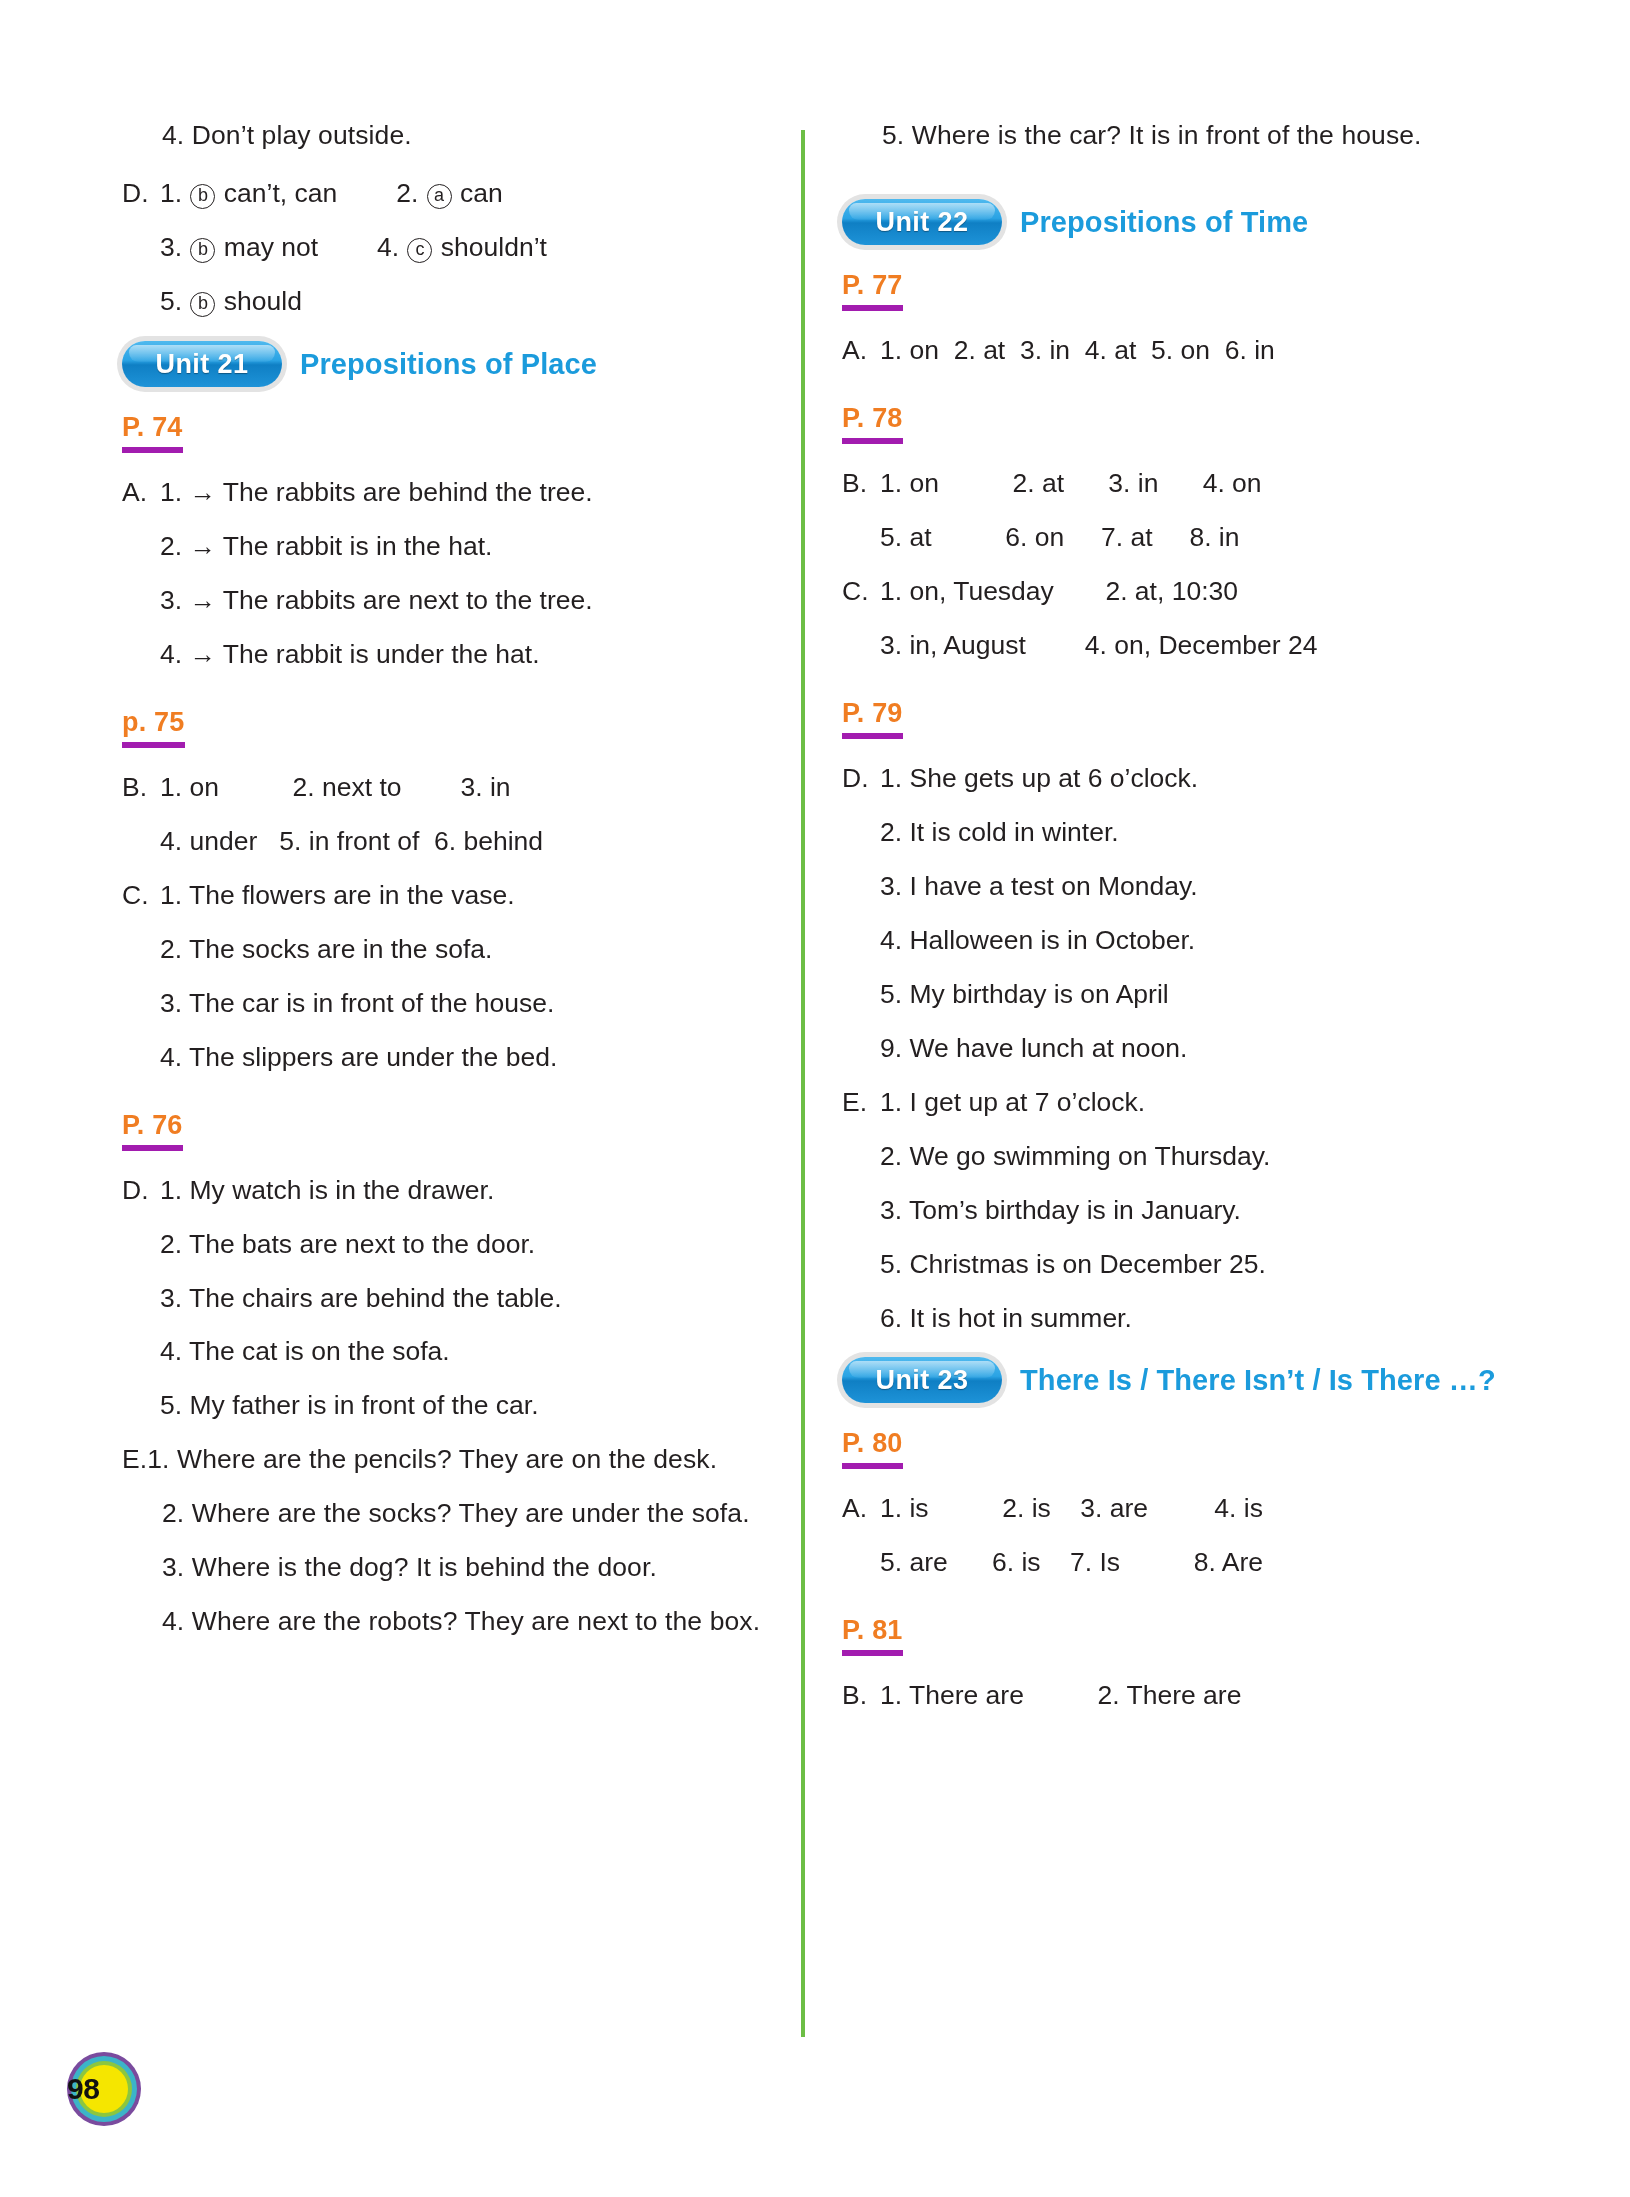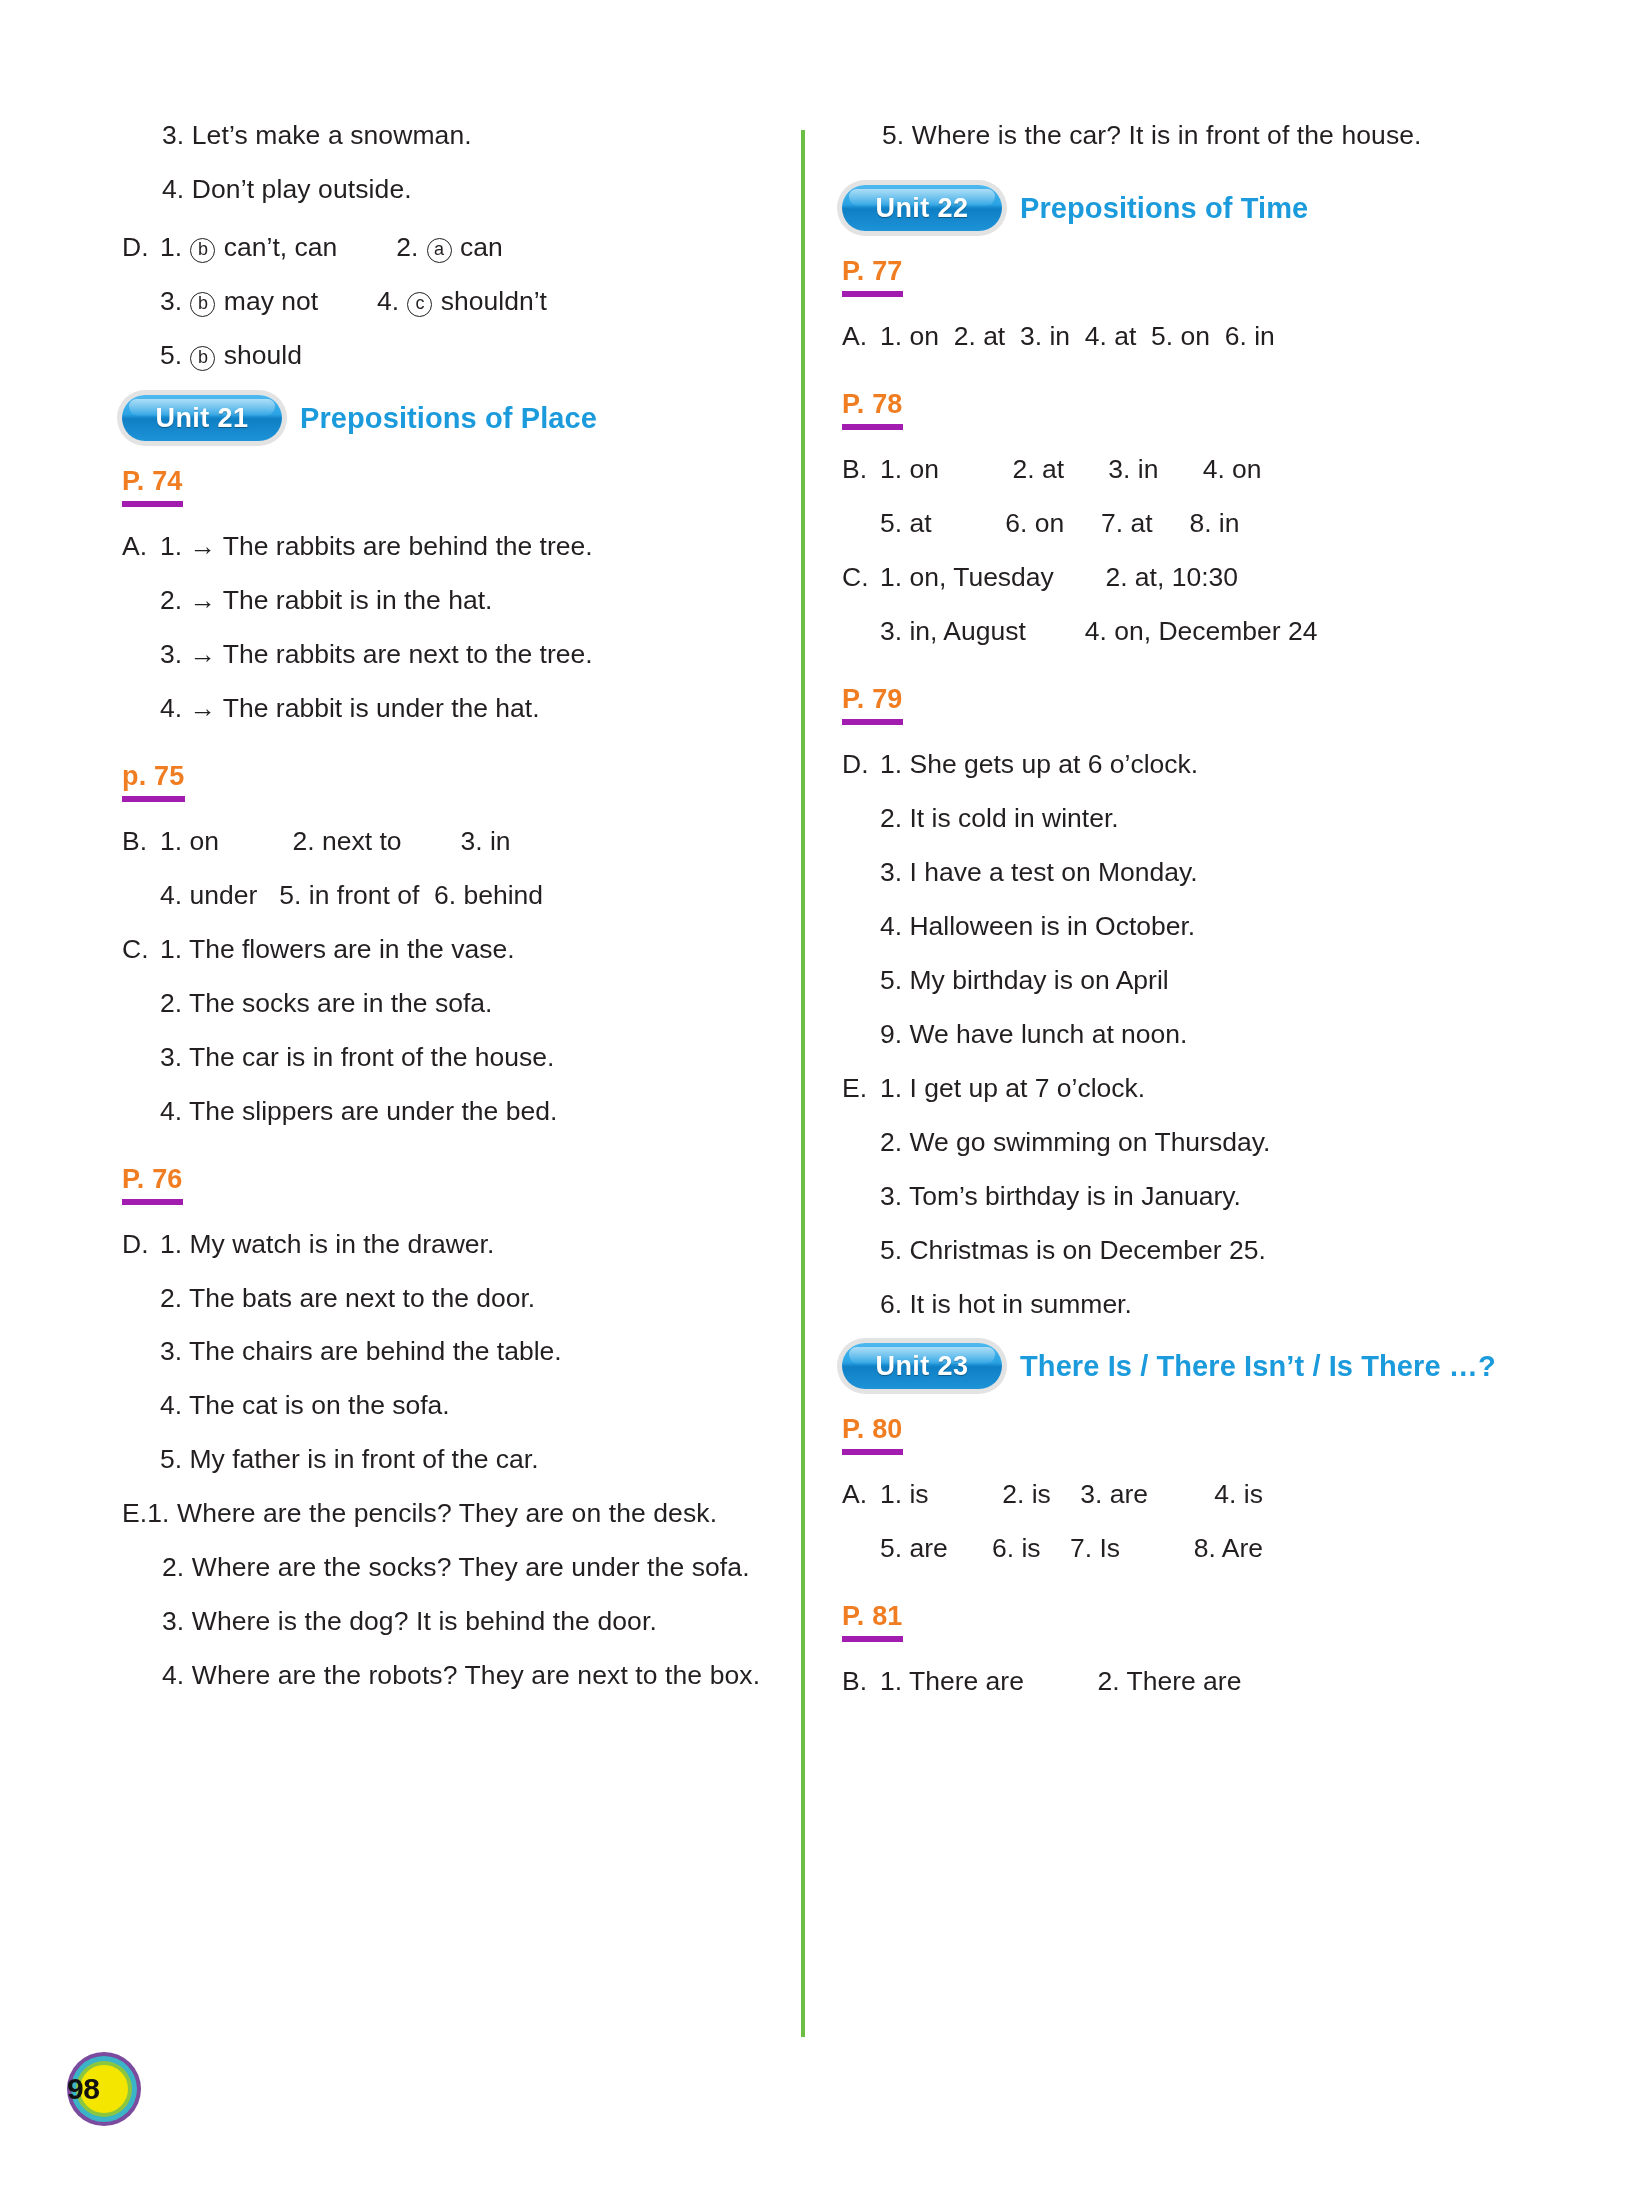--- a/index.html
+++ b/index.html
@@ -53,21 +53,21 @@
     font-size: 26.5px;
     line-height: 1.30;
     letter-spacing: 0.1px;
     margin: 0 0 19.5px 0;
     color: #231f20;
     white-space: normal;
   }
   .ln.sub   { padding-left: 40px; text-indent: -0px; }
   .gap-s { margin-bottom: 19px; }
   .gap-m { margin-bottom: 24px; }
-  .gap-l { margin-bottom: 30px; }
+  .gap-l { margin-bottom: 44px; }
 
   
   .row { font-size: 26.5px; line-height: 1.30; margin: 0 0 19.5px 0; white-space: pre; }
   .row .tag { display: inline-block; width: 38px; }
   .row .ind { display: inline-block; width: 38px; }
 
   .enc {
     display: inline-block;
     width: 23px; height: 23px;
     line-height: 21px;
@@ -173,21 +173,20 @@
 <body>
 
 <div class="page">
 
   <div class="divider"></div>
 
   <div class="columns">
 
     <div class="col col-left">
 
-      <p class="ln sub">3. Let’s make a snowman.</p>
       <p class="ln sub gap-m">4. Don’t play outside.</p>
 
       <p class="row"><span class="tag">D.</span>1. <span class="enc">b</span> can’t, can        2. <span class="enc">a</span> can</p>
       <p class="row"><span class="ind"></span>3. <span class="enc">b</span> may not        4. <span class="enc">c</span> shouldn’t</p>
       <p class="row gap-s"><span class="ind"></span>5. <span class="enc">b</span> should</p>
 
       <div class="unit-head">
         <span class="unit-badge">Unit 21</span>
         <span class="unit-title">Prepositions of Place</span>
       </div>

